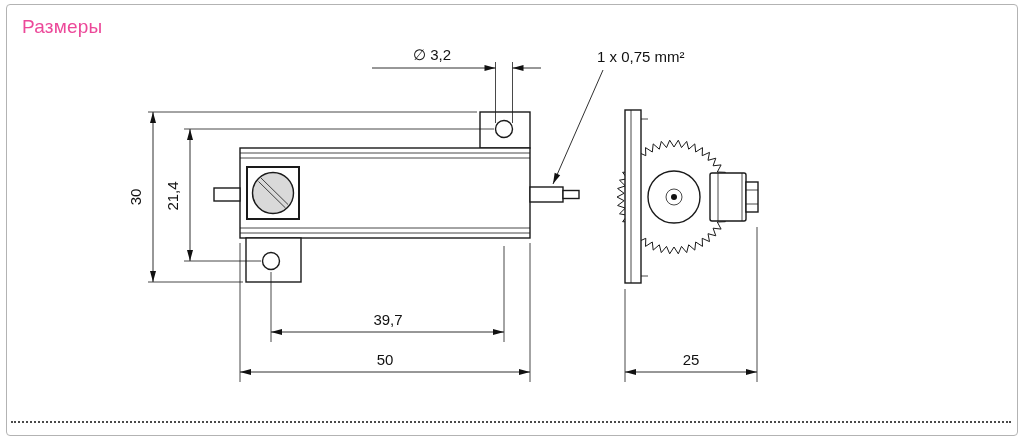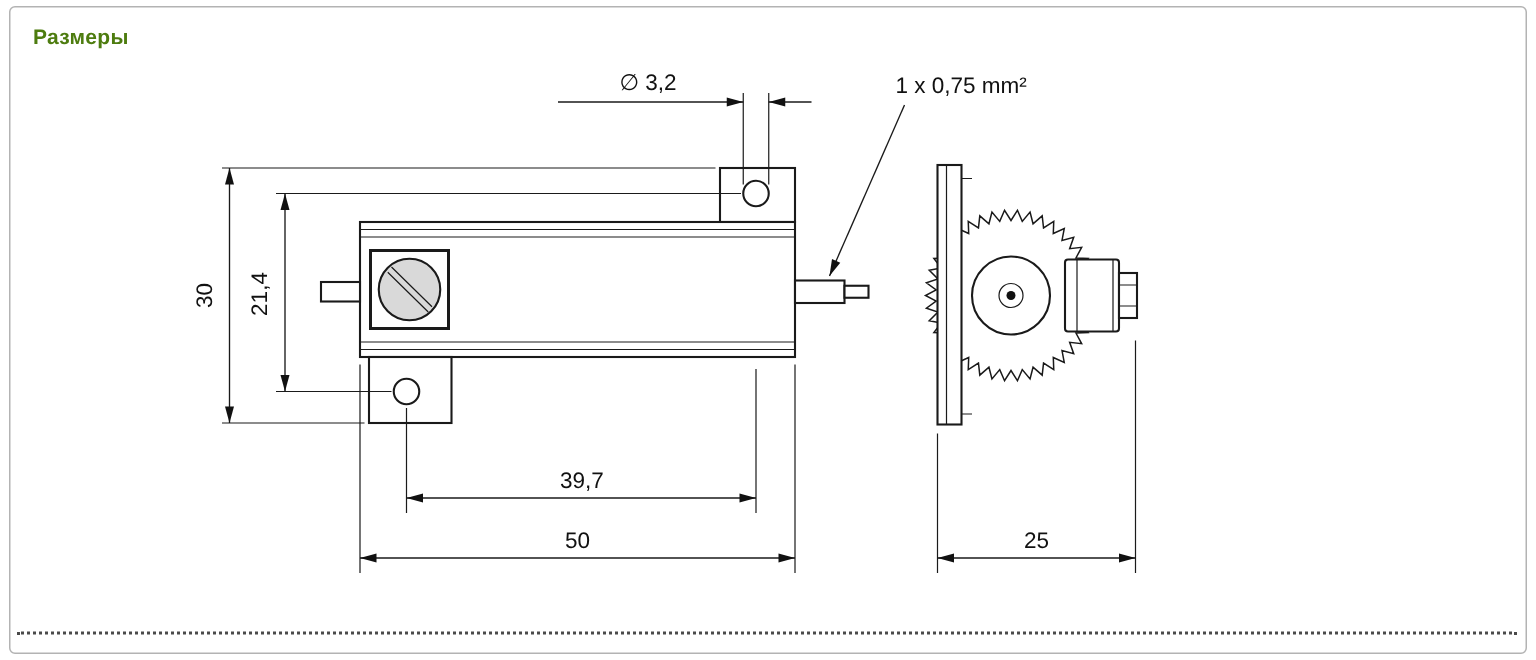--- a/index.html
+++ b/index.html
@@ -1,21 +1,21 @@
 <!DOCTYPE html>
 <html><head>
 <meta charset="utf-8">
 <style>
   html,body{margin:0;padding:0;background:#fff;}
   body{width:1024px;height:440px;position:relative;overflow:hidden;
        font-family:"Liberation Sans",sans-serif;}
   .frame{position:absolute;left:6px;top:4px;right:6px;bottom:4px;
          border:1px solid #b3b3b3;border-radius:4px;}
-  .title{position:absolute;left:22px;top:16px;font-size:14px;font-weight:bold;
-         color:#4d7c0f;letter-spacing:.2px;}
+  .title{position:absolute;left:22px;top:16px;font-size:19px;font-weight:normal;
+         color:#ec4899;letter-spacing:.2px;}
   .dotted{position:absolute;left:11px;right:13px;top:421px;
           border-top:2px dotted #4a4a4a;height:0;}
   svg{position:absolute;left:0;top:0;}
   svg text{font-family:"Liberation Sans",sans-serif;}
   .part{fill:#fff;stroke:#1a1a1a;stroke-width:1.4;}
   .part2{fill:#fff;stroke:#1a1a1a;stroke-width:2;}
   .thin{fill:none;stroke:#1a1a1a;stroke-width:0.8;}
   .dim{stroke:#1a1a1a;stroke-width:0.9;fill:none;}
   .dimtxt{font-size:15px;fill:#111;}
 </style>

